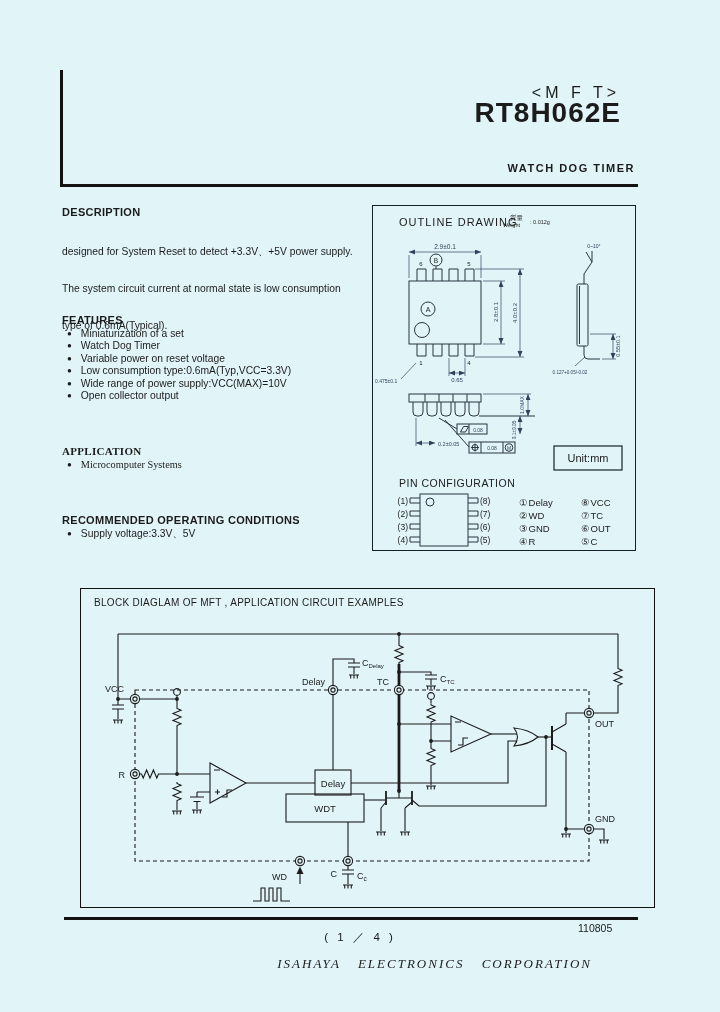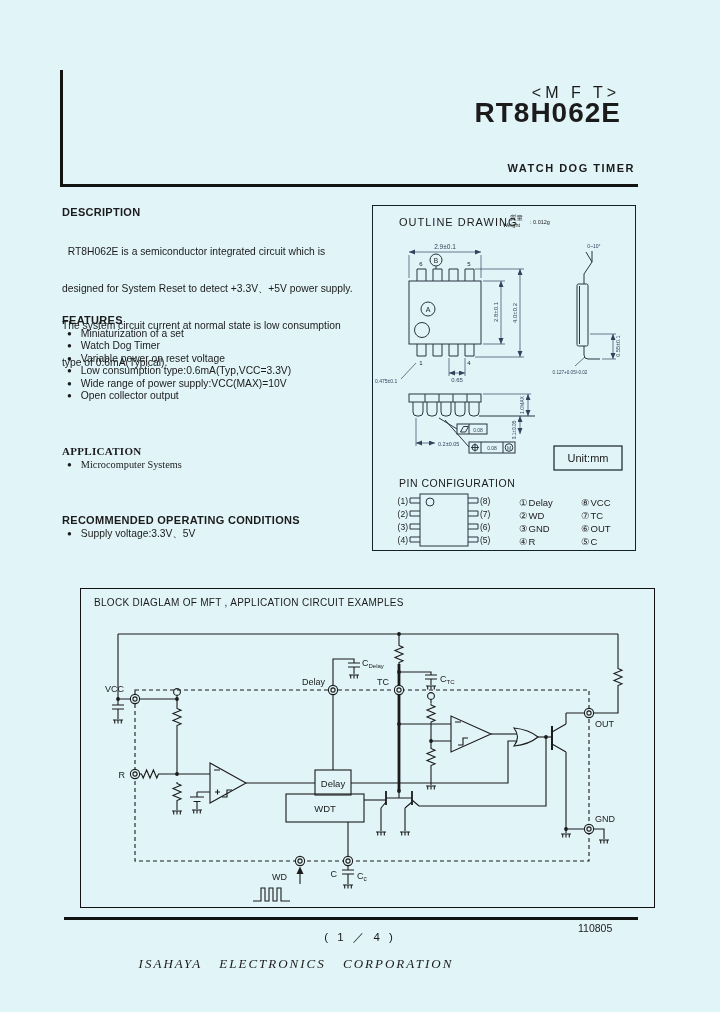--- a/index.html
+++ b/index.html
@@ -21,37 +21,36 @@
   
   .outline-box{left:372px;top:205px;width:264px;height:346px;border:1.6px solid #16202b;box-sizing:border-box;}
   .block-box{left:80px;top:588px;width:575px;height:320px;border:1.8px solid #121212;box-sizing:border-box;}
   svg{display:block;}
   svg text{font-family:"Liberation Sans",sans-serif;fill:#1b1b1b;}
   .dimtxt{fill:#31435c;}
   
   .fline{left:64px;top:917px;width:574px;height:3px;background:#121212;}
   .doc{left:578px;top:922px;font-size:10.5px;}
   .pgno{left:290px;top:930px;width:140px;text-align:center;font-size:11.5px;letter-spacing:3px;}
-  .company{left:0;top:956px;width:592px;text-align:center;
+  .company{left:0;top:956px;width:592px;text-align:right;
            font-family:"Liberation Serif",serif;font-style:italic;
            font-size:13px;letter-spacing:2px;word-spacing:12px;}
 </style>
 </head>
 <body>
 
 <div class="abs vline"></div>
 <div class="abs hline"></div>
 <div class="abs mft">&lt;M F T&gt;</div>
 <div class="abs part">RT8H062E</div>
 <div class="abs watch">WATCH DOG TIMER</div>
 
 <div class="abs" style="left:62px;top:206px;">
   <div class="sec-head">DESCRIPTION</div>
   <div class="desc-lines" style="margin-top:3px;">
-    <div>  RT8H062E is a semiconductor integrated circuit which is</div>
     <div>designed for System Reset to detect +3.3V、+5V power supply.</div>
     <div>The system circuit current at normal state is low consumption</div>
     <div>type of 0.6mA(Typical).</div>
   </div>
 </div>
 
 <div class="abs" style="left:62px;top:314px;">
   <div class="sec-head">FEATURES</div>
   <div class="blist" style="margin-top:2px;margin-left:5px;">
     <div class="row">

